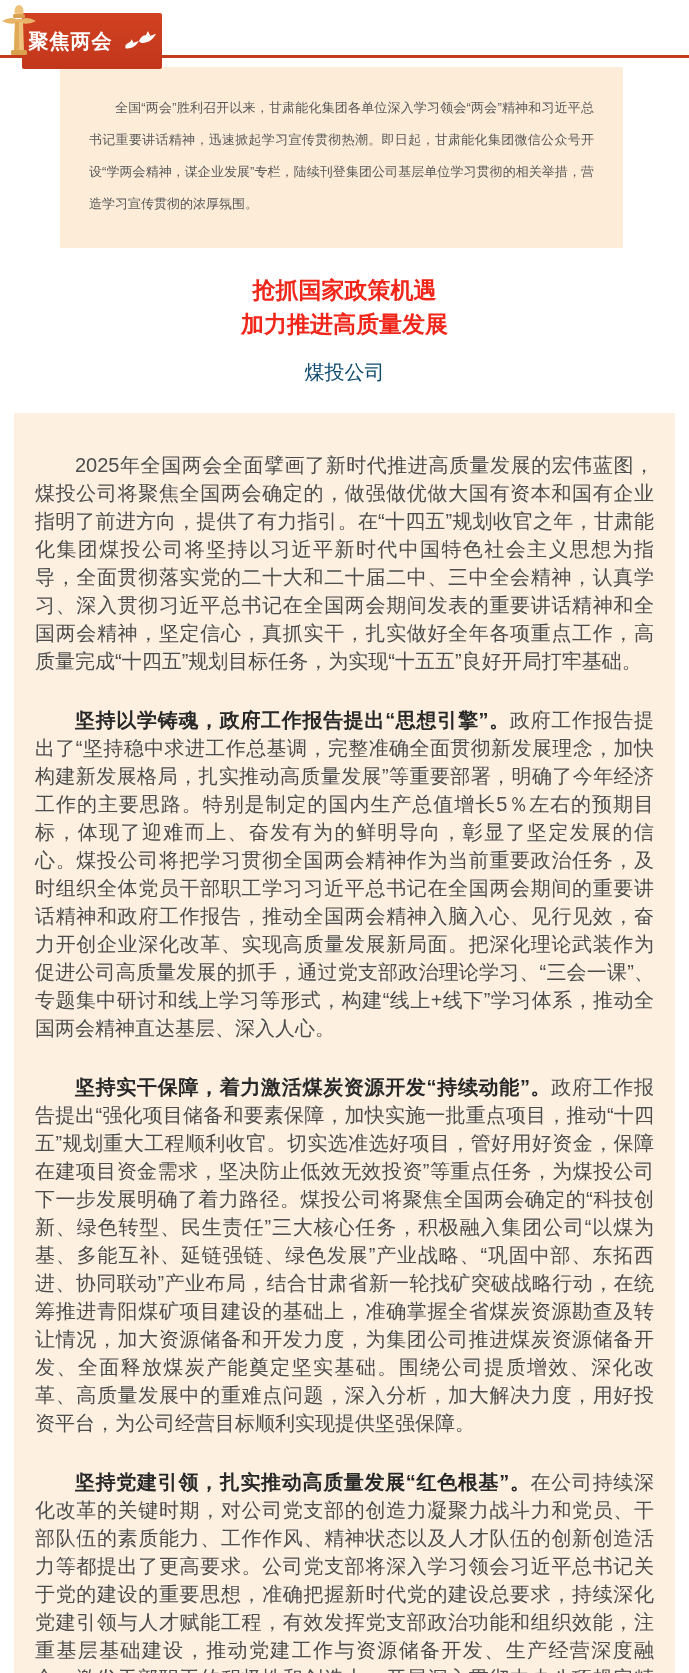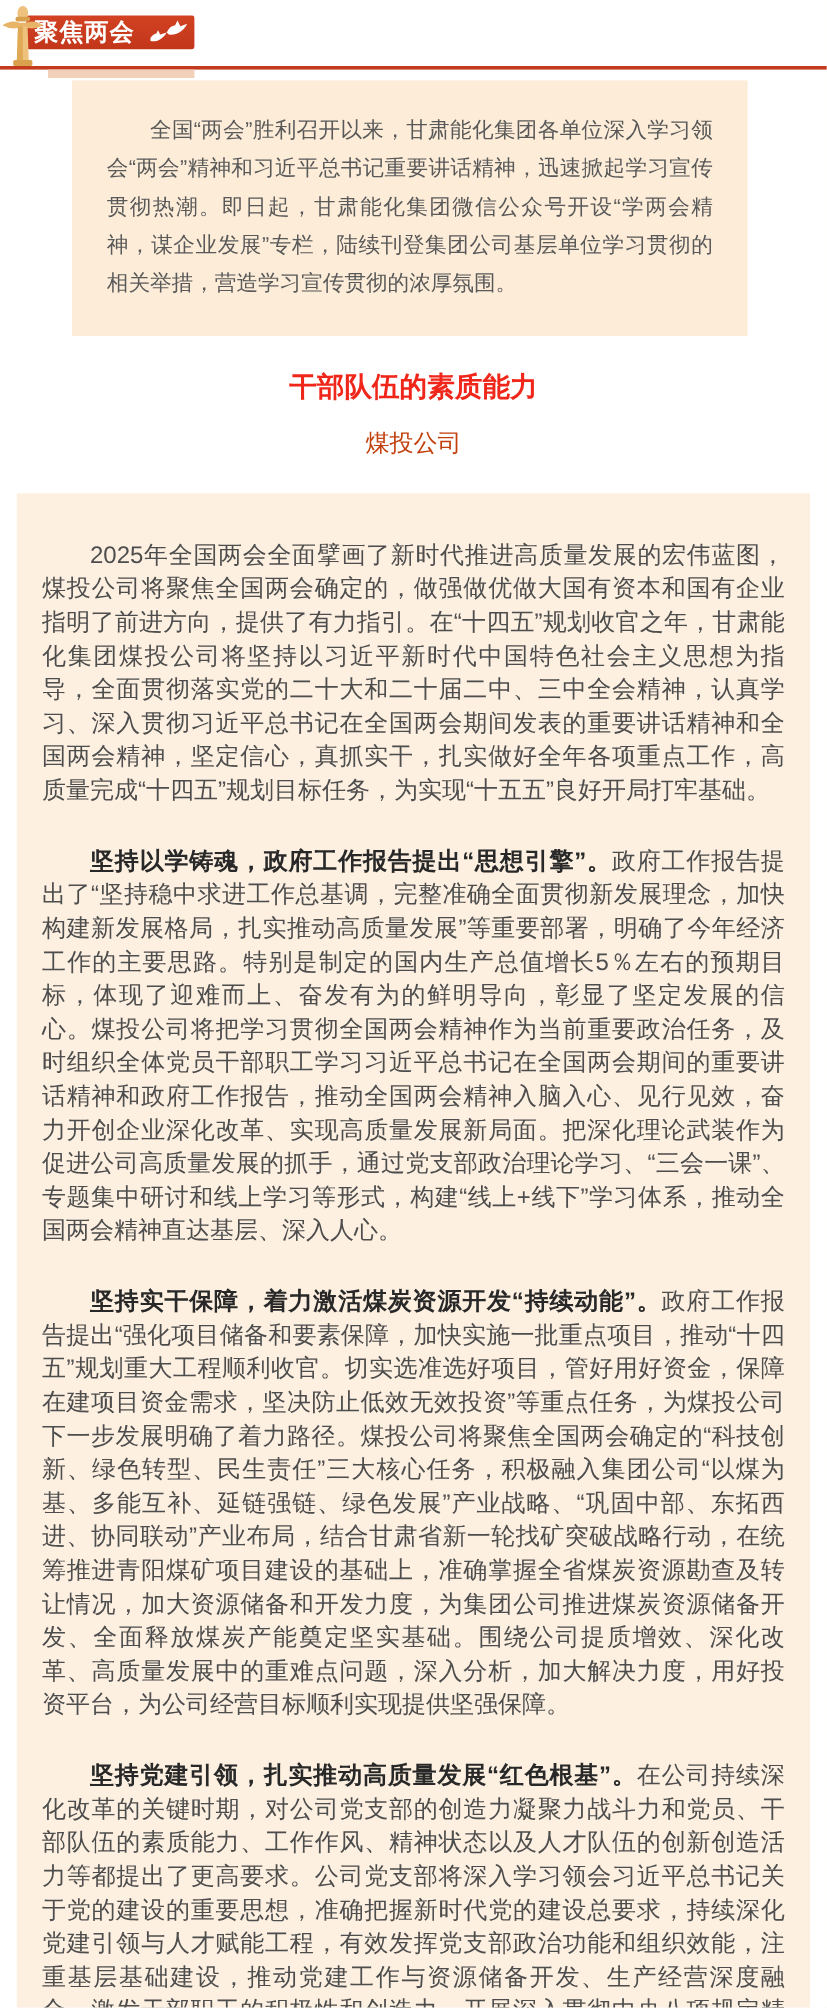--- a/index.html
+++ b/index.html
@@ -12,21 +12,21 @@
     position:relative;
     width:689px;
     height:1673px;
     overflow:hidden;
     background:#ffffff;
   }
   
   .header{position:relative;height:57px;}
   .badge{
     position:absolute;left:22px;top:13px;
-    width:140px;height:28px;
+    width:140px;height:56px;
     background:linear-gradient(180deg,#d24222 0%,#c2361b 100%);
     border-radius:2px;
     display:flex;align-items:center;justify-content:center;gap:7px;
     z-index:1;
   }
   .badge-label{
     color:#ffffff;font-size:20px;font-weight:bold;letter-spacing:1px;
     line-height:1;white-space:nowrap;
   }
   .doves{width:36px;height:22px;flex:0 0 auto;}
@@ -42,31 +42,31 @@
     background:#f2d0ba;z-index:0;
   }
   
   .intro-box{
     margin:10px 66px 0 60px;
     background:#fcecd8;
     padding:25px 29px 28px 29px;
     box-sizing:border-box;
   }
   .intro-text{
-    font-size:18px;line-height:32px;color:#595959;
+    font-size:13px;line-height:32px;color:#595959;
     text-align:justify;text-indent:2em;margin:0;
   }
   
   .title-block{margin-top:25px;text-align:center;}
   .title-line{
     color:#f0261a;font-size:23px;font-weight:bold;line-height:34px;
   }
   .subtitle{
     margin-top:19px;text-align:center;
-    color:#c2410c;font-size:20px;line-height:24px;
+    color:#0c4a6e;font-size:20px;line-height:24px;
   }
   
   .article-box{
     margin:29px 14px 0 14px;
     background:#fdf0e1;
     padding:38px 21px 40px 21px;
     box-sizing:border-box;
     min-height:1246px;
   }
   .article-box p{
@@ -102,21 +102,22 @@
       <path d="M14,17 L18,17 L18,46 L13,46 Z" fill="#dfa955"></path>
       <rect x="10" y="45" width="16" height="5" rx="1.5" fill="#d9a04e"></rect>
     </svg>
   </div>
 
   <div class="intro-box">
     <p class="intro-text">全国“两会”胜利召开以来，甘肃能化集团各单位深入学习领会“两会”精神和习近平总书记重要讲话精神，迅速掀起学习宣传贯彻热潮。即日起，甘肃能化集团微信公众号开设“学两会精神，谋企业发展”专栏，陆续刊登集团公司基层单位学习贯彻的相关举措，营造学习宣传贯彻的浓厚氛围。</p>
   </div>
 
   <div class="title-block">
-    <div class="title-line">干部队伍的素质能力</div>
+    <div class="title-line">抢抓国家政策机遇</div>
+    <div class="title-line">加力推进高质量发展</div>
   </div>
   <div class="subtitle">煤投公司</div>
 
   <div class="article-box">
     <p><strong></strong><span>2025年全国两会全面擘画了新时代推进高质量发展的宏伟蓝图，煤投公司将聚焦全国两会确定的，做强做优做大国有资本和国有企业指明了前进方向，提供了有力指引。在“十四五”规划收官之年，甘肃能化集团煤投公司将坚持以习近平新时代中国特色社会主义思想为指导，全面贯彻落实党的二十大和二十届二中、三中全会精神，认真学习、深入贯彻习近平总书记在全国两会期间发表的重要讲话精神和全国两会精神，坚定信心，真抓实干，扎实做好全年各项重点工作，高质量完成“十四五”规划目标任务，为实现“十五五”良好开局打牢基础。</span></p>
     <p><strong>坚持以学铸魂，政府工作报告提出“思想引擎”。</strong><span>政府工作报告提出了“坚持稳中求进工作总基调，完整准确全面贯彻新发展理念，加快构建新发展格局，扎实推动高质量发展”等重要部署，明确了今年经济工作的主要思路。特别是制定的国内生产总值增长5％左右的预期目标，体现了迎难而上、奋发有为的鲜明导向，彰显了坚定发展的信心。煤投公司将把学习贯彻全国两会精神作为当前重要政治任务，及时组织全体党员干部职工学习习近平总书记在全国两会期间的重要讲话精神和政府工作报告，推动全国两会精神入脑入心、见行见效，奋力开创企业深化改革、实现高质量发展新局面。把深化理论武装作为促进公司高质量发展的抓手，通过党支部政治理论学习、“三会一课”、专题集中研讨和线上学习等形式，构建“线上+线下”学习体系，推动全国两会精神直达基层、深入人心。</span></p>
     <p><strong>坚持实干保障，着力激活煤炭资源开发“持续动能”。</strong><span>政府工作报告提出“强化项目储备和要素保障，加快实施一批重点项目，推动“十四五”规划重大工程顺利收官。切实选准选好项目，管好用好资金，保障在建项目资金需求，坚决防止低效无效投资”等重点任务，为煤投公司下一步发展明确了着力路径。煤投公司将聚焦全国两会确定的“科技创新、绿色转型、民生责任”三大核心任务，积极融入集团公司“以煤为基、多能互补、延链强链、绿色发展”产业战略、“巩固中部、东拓西进、协同联动”产业布局，结合甘肃省新一轮找矿突破战略行动，在统筹推进青阳煤矿项目建设的基础上，准确掌握全省煤炭资源勘查及转让情况，加大资源储备和开发力度，为集团公司推进煤炭资源储备开发、全面释放煤炭产能奠定坚实基础。围绕公司提质增效、深化改革、高质量发展中的重难点问题，深入分析，加大解决力度，用好投资平台，为公司经营目标顺利实现提供坚强保障。</span></p>
     <p><strong>坚持党建引领，扎实推动高质量发展“红色根基”。</strong><span>在公司持续深化改革的关键时期，对公司党支部的创造力凝聚力战斗力和党员、干部队伍的素质能力、工作作风、精神状态以及人才队伍的创新创造活力等都提出了更高要求。公司党支部将深入学习领会习近平总书记关于党的建设的重要思想，准确把握新时代党的建设总要求，持续深化党建引领与人才赋能工程，有效发挥党支部政治功能和组织效能，注重基层基础建设，推动党建工作与资源储备开发、生产经营深度融合，激发干部职工的积极性和创造力。开展深入贯彻中央八项规定精神学习教育，加强组织领导、精心组织实施，注重统筹推进，达到学有质量、查有力度、改有成效的目的，以优良作风保障公司各项工作取得新成效。</span></p>
   </div>
 

